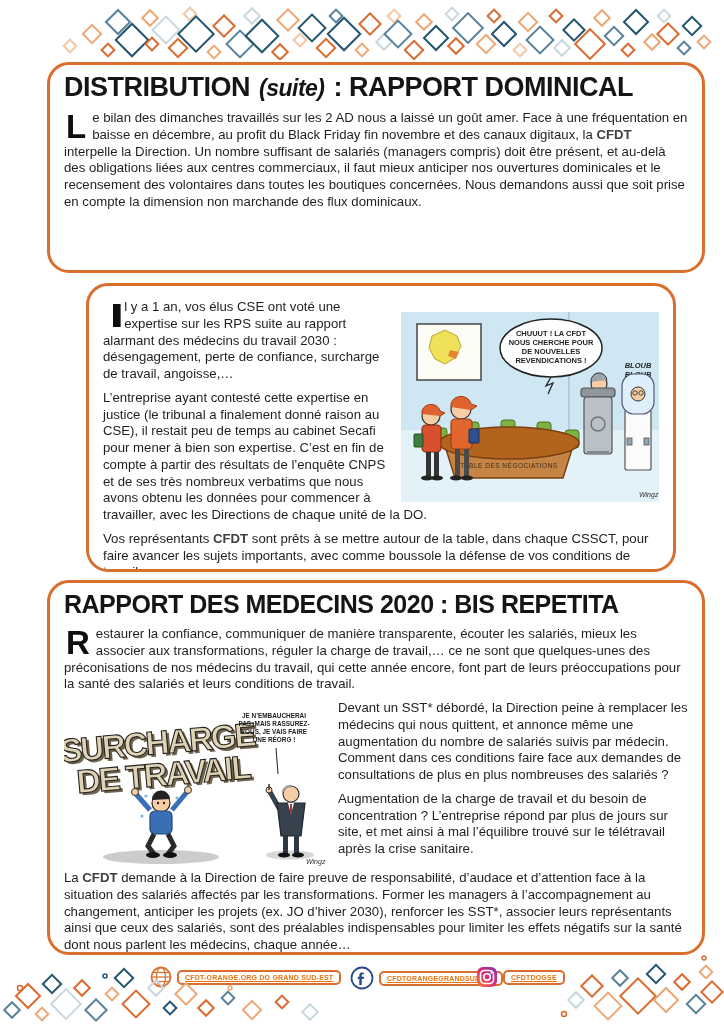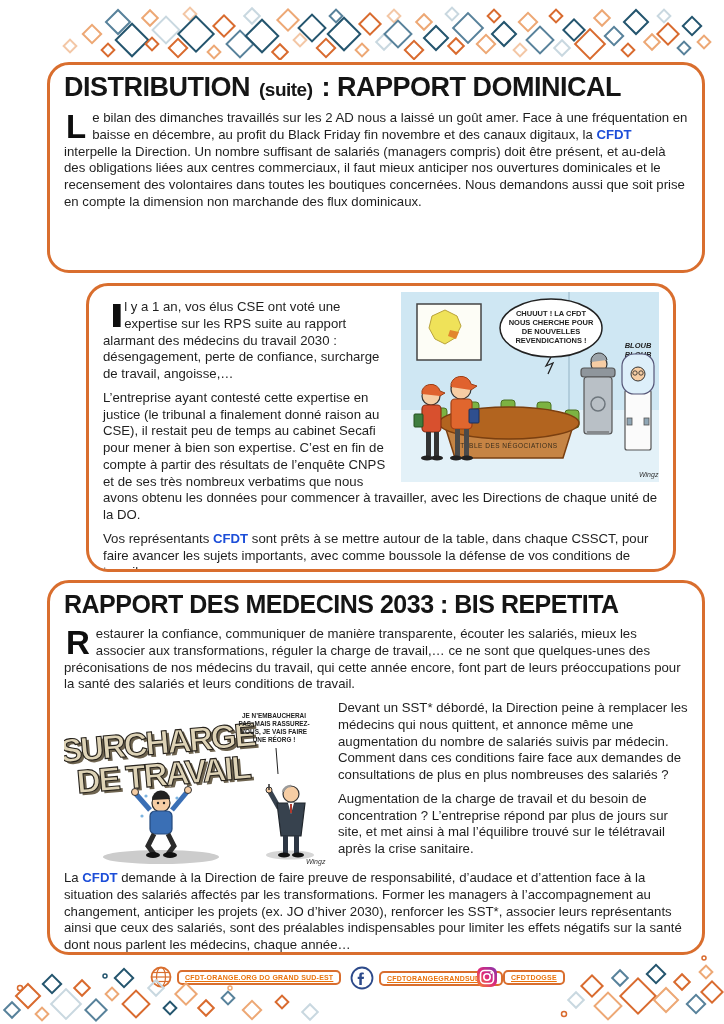--- a/index.html
+++ b/index.html
@@ -18,31 +18,31 @@
 
   
   .box{position:absolute;border:3px solid #D96E2E;border-radius:22px;background:#fff;
        box-sizing:border-box;overflow:hidden;}
   .box1{left:47px;top:62px;width:658px;height:211px;padding:4px 14px 6px;}
   .box2{left:86px;top:283px;width:590px;height:289px;padding:6px 14px 4px;}
   .box3{left:47px;top:580px;width:658px;height:375px;padding:4px 14px 4px;}
 
   h1,h2{margin:3px 0 3px;color:#151515;font-weight:bold;letter-spacing:-0.5px;}
   h1{font-size:27px;}
-  .suite{font-size:19px;margin:0 2px;}
+  .suite{font-size:23px;margin:0 2px;font-style:italic;}
   h2{font-size:25px;}
 
   p.body{font-size:13.2px;line-height:1.27;color:#1f1f1f;margin:7px 0;text-align:left;}
   .dropcap{float:left;font-weight:bold;font-size:33px;line-height:0.82;
            padding:3px 6px 0 2px;color:#0e0e0e;}
   .dropcap-i{padding:3px 8px 0 4px;transform:scaleX(1.6);transform-origin:left;}
-  .brand{color:#1d4ed8;font-weight:bold;}
+  .brand{color:#404040;font-weight:bold;}
 
   figure{margin:0;}
-  .cartoon-neg{float:right;width:258px;height:190px;margin:0 0 4px 10px;text-decoration:underline;}
+  .cartoon-neg{float:right;width:258px;height:190px;margin:20px 0 4px 10px;text-decoration:underline;}
   .cartoon-sur{float:left;width:262px;height:166px;margin:2px 12px 2px 0;}
   .cols{overflow:visible;}
   .clear{clear:left;}
 
   svg text{font-family:"Liberation Sans",sans-serif;}
 
   
   .flink{position:absolute;top:966px;display:flex;align-items:center;gap:5px;text-decoration:none;}
   .fl0{left:150px;} .fl1{left:350px;} .fl2{left:476px;}
   .pill{border:2px solid #D96E2E;border-radius:5px;padding:2px 6px;font-size:7px;
@@ -194,21 +194,21 @@
         </g>
         <text x="238" y="185" font-size="7" font-style="italic" fill="#333">Wingz</text>
       </svg>
     </figure>
     <p class="body"><span class="dropcap dropcap-i">I</span><span>l y a 1 an, vos élus CSE ont voté une expertise sur les RPS suite au rapport alarmant des médecins du travail 2030 : désengagement, perte de confiance, surcharge de travail, angoisse,…</span></p>
     <p class="body">L’entreprise ayant contesté cette expertise en justice (le tribunal a finalement donné raison au CSE), il restait peu de temps au cabinet Secafi pour mener à bien son expertise. C’est en fin de compte à partir des résultats de l’enquête CNPS et de ses très nombreux verbatims que nous avons obtenu les données pour commencer à travailler, avec les Directions de chaque unité de la DO.</p>
     <p class="body"><span>Vos représentants </span><span class="brand">CFDT</span><span> sont prêts à se mettre autour de la table, dans chaque CSSCT, pour faire avancer les sujets importants, avec comme boussole la défense de vos conditions de travail.</span></p>
   </section>
 
   <section class="box box3">
-    <h2>RAPPORT DES MEDECINS 2033 : BIS REPETITA</h2>
+    <h2>RAPPORT DES MEDECINS 2020 : BIS REPETITA</h2>
     <p class="body"><span class="dropcap">R</span><span>estaurer la confiance, communiquer de manière transparente, écouter les salariés, mieux les associer aux transformations, réguler la charge de travail,… ce ne sont que quelques-unes des préconisations de nos médecins du travail, qui cette année encore, font part de leurs préoccupations pour la santé des salariés et leurs conditions de travail.</span></p>
     <div class="cols">
       <figure class="cartoon-sur">
         <svg viewBox="0 0 262 166" width="262" height="166">
           <rect x="0" y="0" width="262" height="166" fill="#ffffff"></rect>
           <ellipse cx="97" cy="155" rx="58" ry="7" fill="#cccccc"></ellipse>
           <ellipse cx="226" cy="153" rx="24" ry="4.5" fill="#d6d6d6"></ellipse>
 
           <g transform="rotate(-5 95 60)">
             <text x="95" y="52" font-size="33" font-weight="bold" text-anchor="middle" fill="#6e6450" transform="translate(2.5,2.5)" letter-spacing="-2">SURCHARGE</text>

